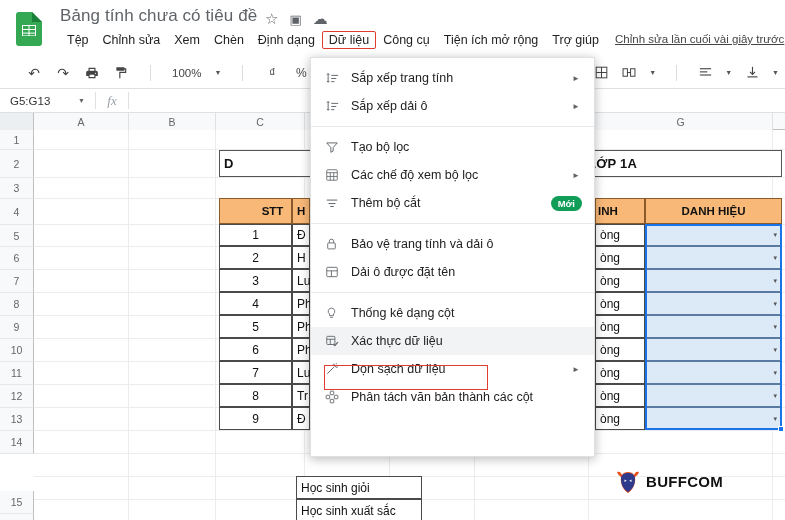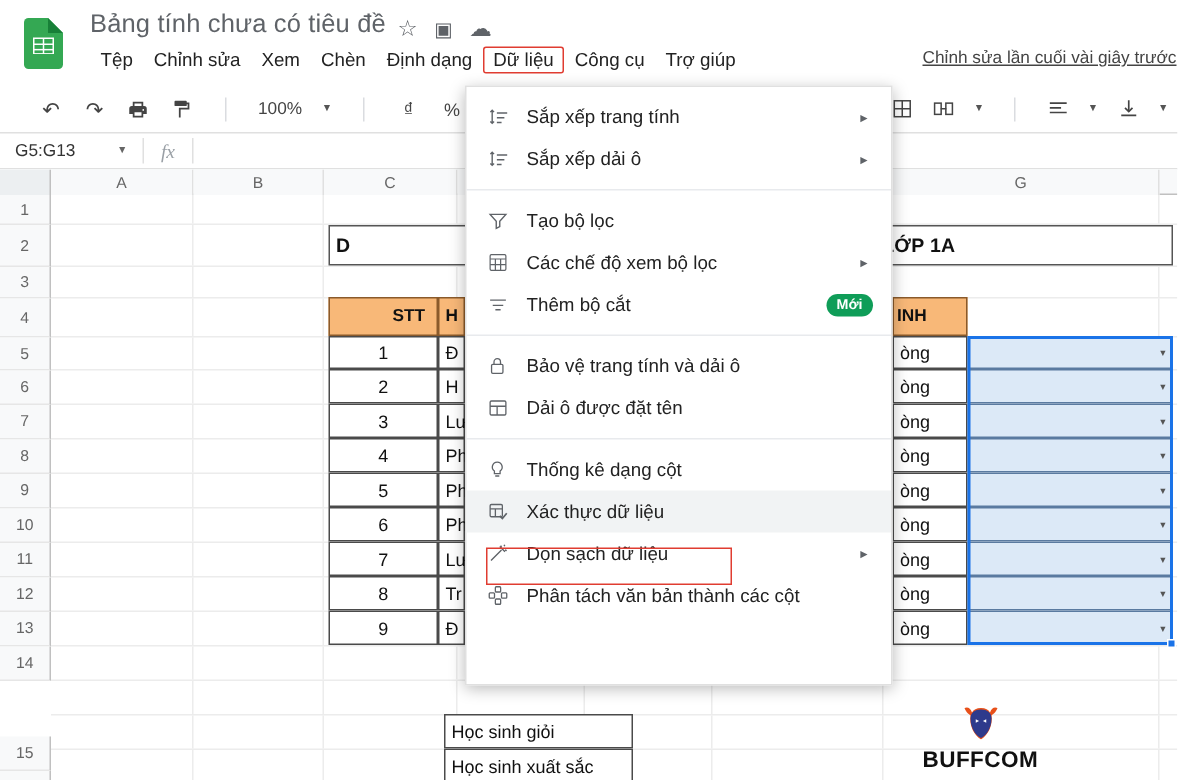--- a/index.html
+++ b/index.html
@@ -146,21 +146,21 @@
     position:absolute; right:12px; background:#0f9d58; color:#fff;
     font-size:9.5px; font-weight:bold; padding:2px 7px; border-radius:9px;
   }
   .hl-box{
     position:absolute; left:324px; width:164px; height:25px;
     border:1.8px solid #e03c31; z-index:60; pointer-events:none;
   }
 
   
   .watermark{
-    position:absolute; left:615px; top:469px; display:flex; align-items:center; gap:5px; z-index:40;flex-direction:column;
+    position:absolute; left:615px; top:469px; display:flex; align-items:center; gap:5px; z-index:40;
   }
   .wm-text{ font-weight:bold; font-size:15px; color:#111; letter-spacing:.3px; }
 </style>
 </head>
 <body>
 
 <div class="titlebar">
   <div class="logo">
     <svg width="26" height="34" viewBox="0 0 26 34">
       <path d="M3 0h13l10 10v21a3 3 0 0 1-3 3H3a3 3 0 0 1-3-3V3a3 3 0 0 1 3-3z" fill="#34a853"></path>
@@ -184,20 +184,21 @@
   </div>
 
   <div class="menubar">
     <div class="menu-item">Tệp</div>
     <div class="menu-item">Chỉnh sửa</div>
     <div class="menu-item">Xem</div>
     <div class="menu-item">Chèn</div>
     <div class="menu-item">Định dạng</div>
     <div class="menu-item active">Dữ liệu</div>
     <div class="menu-item">Công cụ</div>
+    <div class="menu-item">Tiện ích mở rộng</div>
     <div class="menu-item">Trợ giúp</div>
   </div>
 
   <div class="lastedit">Chỉnh sửa lần cuối vài giây trước</div>
 </div>
 
 <div class="toolbar">
   <div class="tb-icons">
     <div class="tb-ic">↶</div>
     <div class="tb-ic">↷</div>
@@ -473,20 +474,21 @@
 
   <div class="tbl-title" style="left:219px; top:37px; width:563px; height:27px; justify-content:flex-start; padding-left:4px;">
     <span>D</span>
     <span style="flex:1"></span>
     <span style="padding-right:144px;">UA TỐT LỚP 1A</span>
   </div>
 
   <div class="hdr-cell" style="left:219px; top:85px; width:73px; height:26px;padding-left:34px;">STT</div>
   <div class="hdr-cell" style="left:292px; top:85px; width:18px; height:26px; justify-content:flex-start; padding-left:4px;">H</div>
   <div class="hdr-cell" style="left:595px; top:85px; width:50px; height:26px; justify-content:flex-start; padding-left:2px;">INH</div>
+  <div class="hdr-cell" style="left:645px; top:85px; width:137px; height:26px;">DANH HIỆU</div>
 
   <div class="data-cell center" style="left:219px; top:111px;  width:73px; height:22px;">1</div>
   <div class="data-cell center" style="left:219px; top:133px;  width:73px; height:23px;">2</div>
   <div class="data-cell center" style="left:219px; top:156px;  width:73px; height:23px;">3</div>
   <div class="data-cell center" style="left:219px; top:179px;  width:73px; height:23px;">4</div>
   <div class="data-cell center" style="left:219px; top:202px;  width:73px; height:23px;">5</div>
   <div class="data-cell center" style="left:219px; top:225px;  width:73px; height:23px;">6</div>
   <div class="data-cell center" style="left:219px; top:248px;  width:73px; height:23px;">7</div>
   <div class="data-cell center" style="left:219px; top:271px;  width:73px; height:23px;">8</div>
   <div class="data-cell center" style="left:219px; top:294px;  width:73px; height:23px;">9</div>

